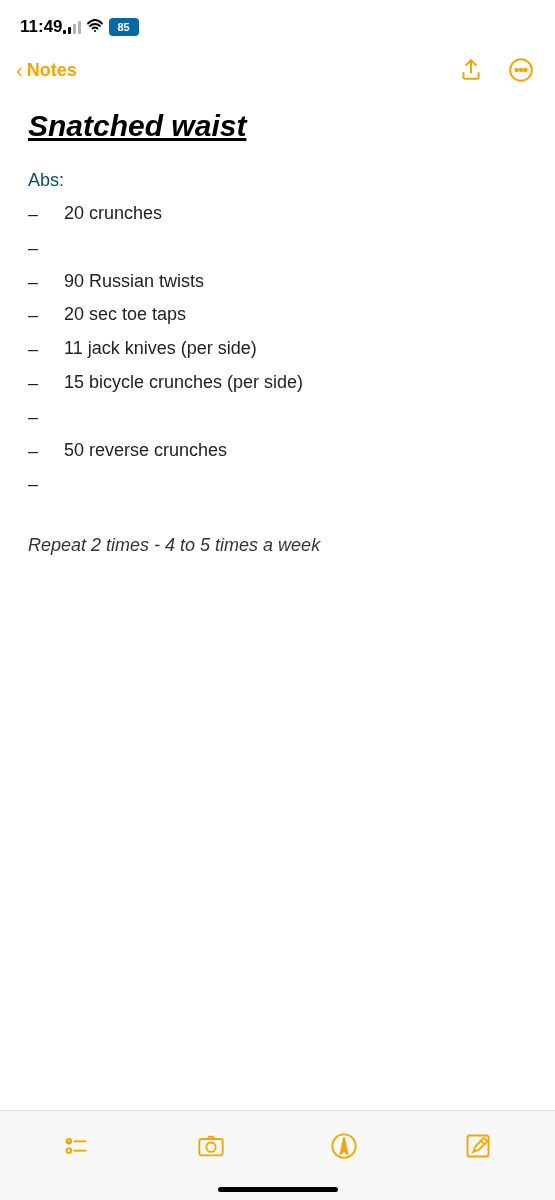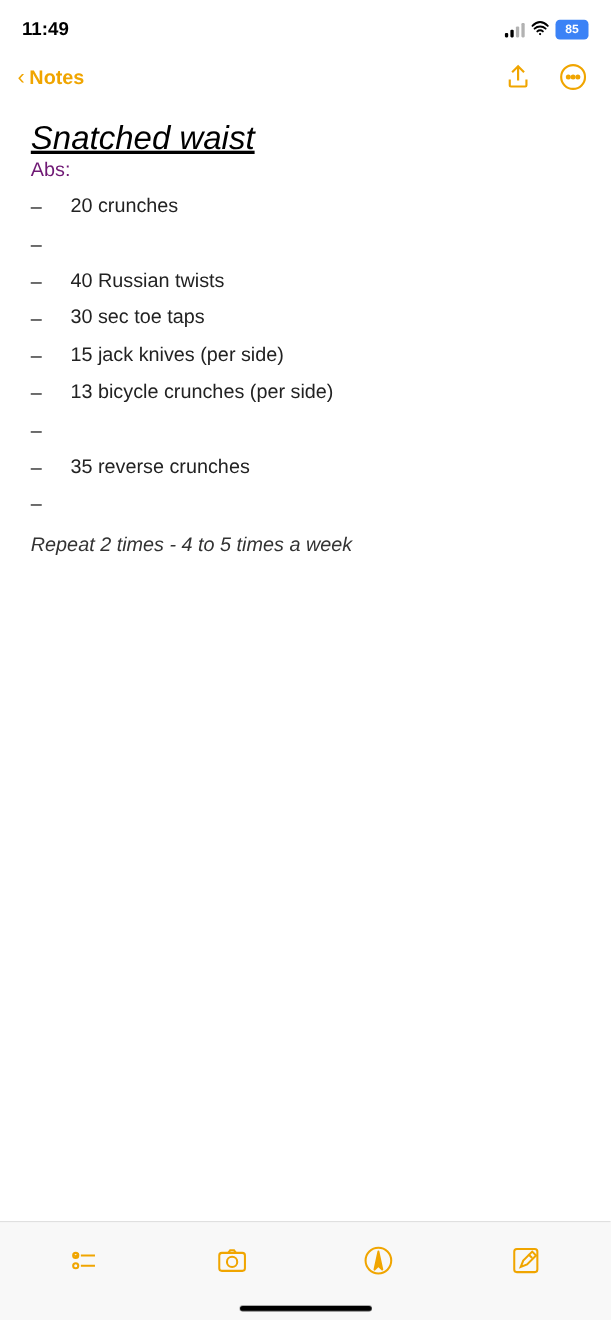--- a/index.html
+++ b/index.html
@@ -10,21 +10,20 @@
       min-height: 1200px;
       background: #ffffff;
       font-family: -apple-system, 'Helvetica Neue', Arial, sans-serif;
       position: relative;
       overflow-x: hidden;
     }
 
     
     .status-bar {
       display: flex;
-      justify-content: space-between;
       align-items: center;
       padding: 14px 20px 8px 20px;
       height: 48px;
     }
 
     .status-time {
       font-size: 17px;
       font-weight: 600;
       color: #000;
     }
@@ -53,21 +52,21 @@
     .signal-bars span:nth-child(4) { height: 13px; opacity: 0.3; }
 
     .wifi-icon {
       font-size: 13px;
       color: #000;
     }
 
     .battery-box {
       display: flex;
       align-items: center;
-      background: #3b82f6;
+      background: #0369a1;
       color: #fff;
       font-size: 11px;
       font-weight: 700;
       padding: 2px 5px;
       border-radius: 4px;
       min-width: 30px;
       height: 18px;
       justify-content: center;
     }
 
@@ -125,32 +124,32 @@
       stroke-width: 1.8;
     }
 
     
     .content {
       padding: 10px 28px 20px 28px;
     }
 
     .note-title {
       font-size: 30px;
-      font-weight: 400;
+      font-weight: 700;
       font-style: italic;
       text-decoration: underline;
       color: #000;
-      margin-bottom: 0;
+      margin-bottom: 26px;
       line-height: 1.2;
     }
 
     .section-label {
       font-size: 18px;
       font-weight: 400;
-      color: #701a75;
+      color: #0c4a6e;
       margin-bottom: 6px;
     }
 
     .exercise-list {
       list-style: none;
       margin-left: 0;
       padding-left: 0;
     }
 
     .exercise-item {
@@ -167,21 +166,21 @@
       color: #222;
       font-size: 18px;
       margin-right: 4px;
       padding-top: 1px;
     }
 
     .repeat-text {
       font-size: 18px;
       font-style: italic;
       color: #333;
-      margin-top: 10px;
+      margin-top: 34px;
     }
 
     
     .bottom-toolbar {
       position: fixed;
       bottom: 0;
       left: 0;
       width: 555px;
       height: 90px;
       background: #f8f8f8;
@@ -278,40 +277,40 @@
   <ul class="exercise-list">
   <li class="exercise-item">
         <span class="exercise-dash">–</span>
         <span>20 crunches</span>
       </li>
       <li class="exercise-item">
         <span class="exercise-dash">–</span>
       </li>
       <li class="exercise-item">
         <span class="exercise-dash">–</span>
-        <span>40 Russian twists</span>
-      </li>
-      <li class="exercise-item">
-        <span class="exercise-dash">–</span>
-        <span>30 sec toe taps</span>
-      </li>
-      <li class="exercise-item">
-        <span class="exercise-dash">–</span>
-        <span>15 jack knives (per side)</span>
-      </li>
-      <li class="exercise-item">
-        <span class="exercise-dash">–</span>
-        <span>13 bicycle crunches (per side)</span>
-      </li>
-      <li class="exercise-item">
-        <span class="exercise-dash">–</span>
-      </li>
-      <li class="exercise-item">
-        <span class="exercise-dash">–</span>
-        <span>35 reverse crunches</span>
+        <span>90 Russian twists</span>
+      </li>
+      <li class="exercise-item">
+        <span class="exercise-dash">–</span>
+        <span>20 sec toe taps</span>
+      </li>
+      <li class="exercise-item">
+        <span class="exercise-dash">–</span>
+        <span>11 jack knives (per side)</span>
+      </li>
+      <li class="exercise-item">
+        <span class="exercise-dash">–</span>
+        <span>15 bicycle crunches (per side)</span>
+      </li>
+      <li class="exercise-item">
+        <span class="exercise-dash">–</span>
+      </li>
+      <li class="exercise-item">
+        <span class="exercise-dash">–</span>
+        <span>50 reverse crunches</span>
       </li>
       <li class="exercise-item">
         <span class="exercise-dash">–</span>
       </li>
     </ul>
   <div class="repeat-text">Repeat 2 times - 4 to 5 times a week</div>
 </div>
 
 <div class="bottom-toolbar">
   <div class="toolbar-btn">

